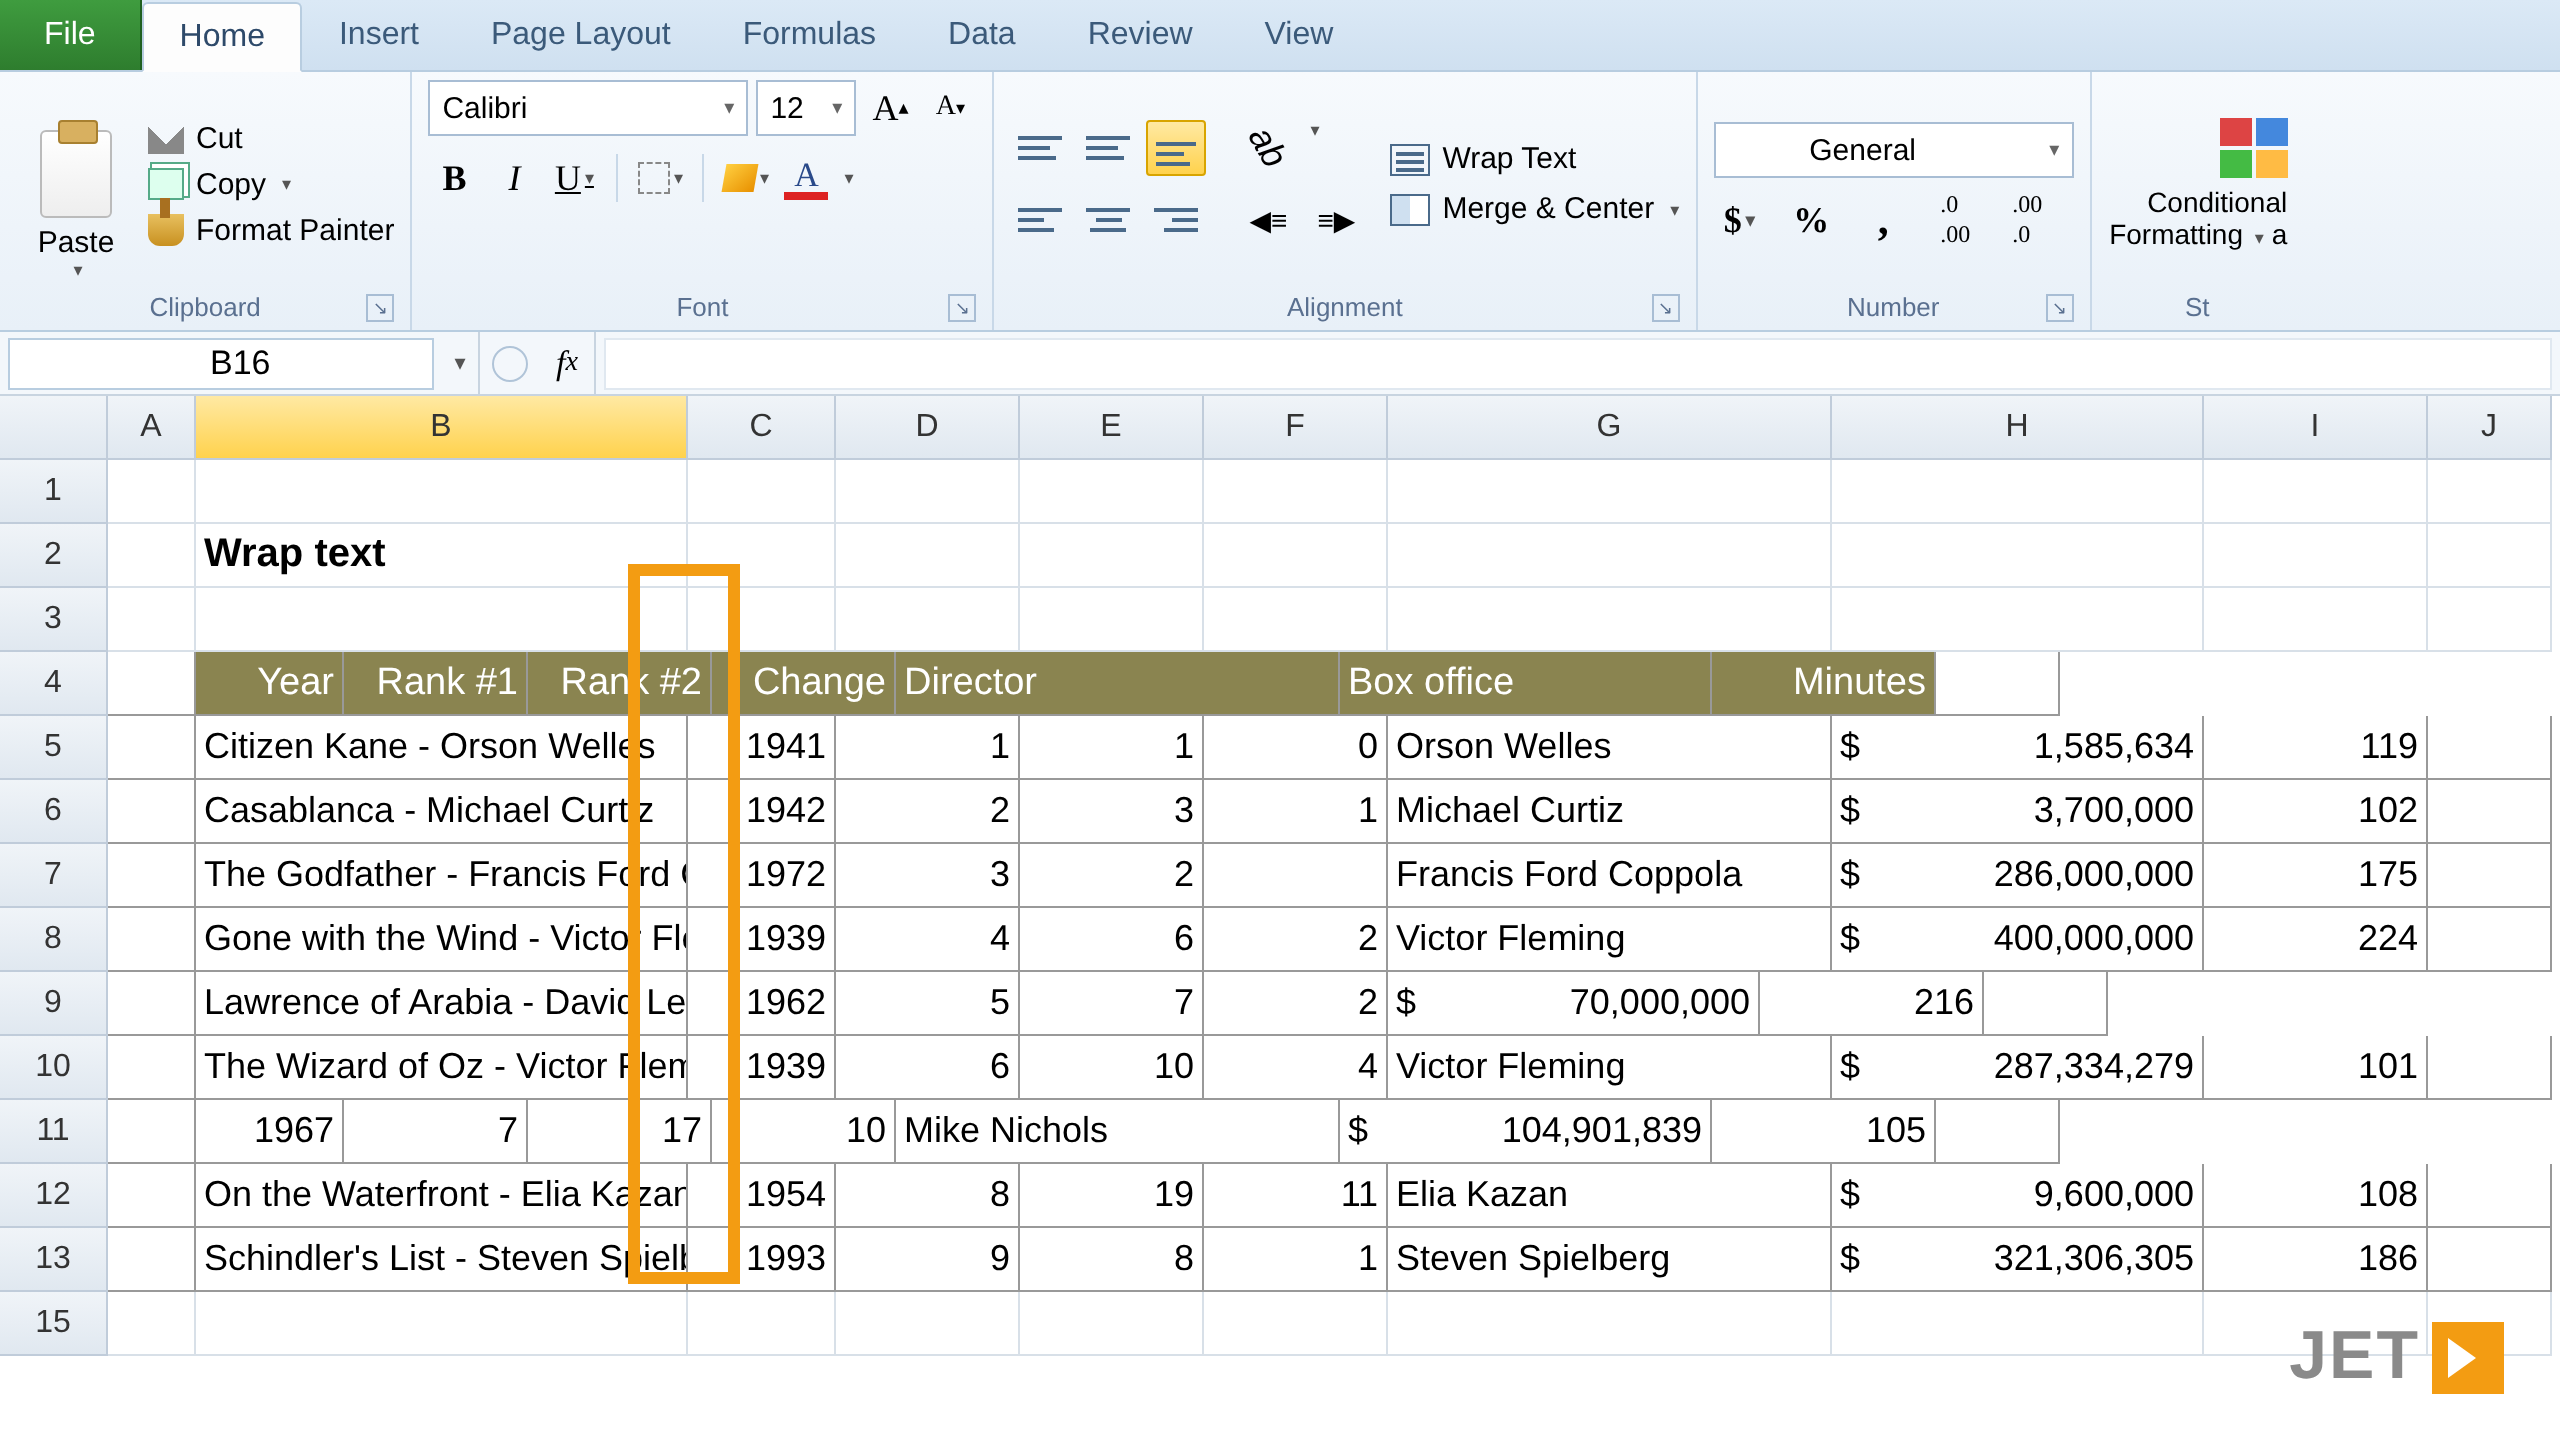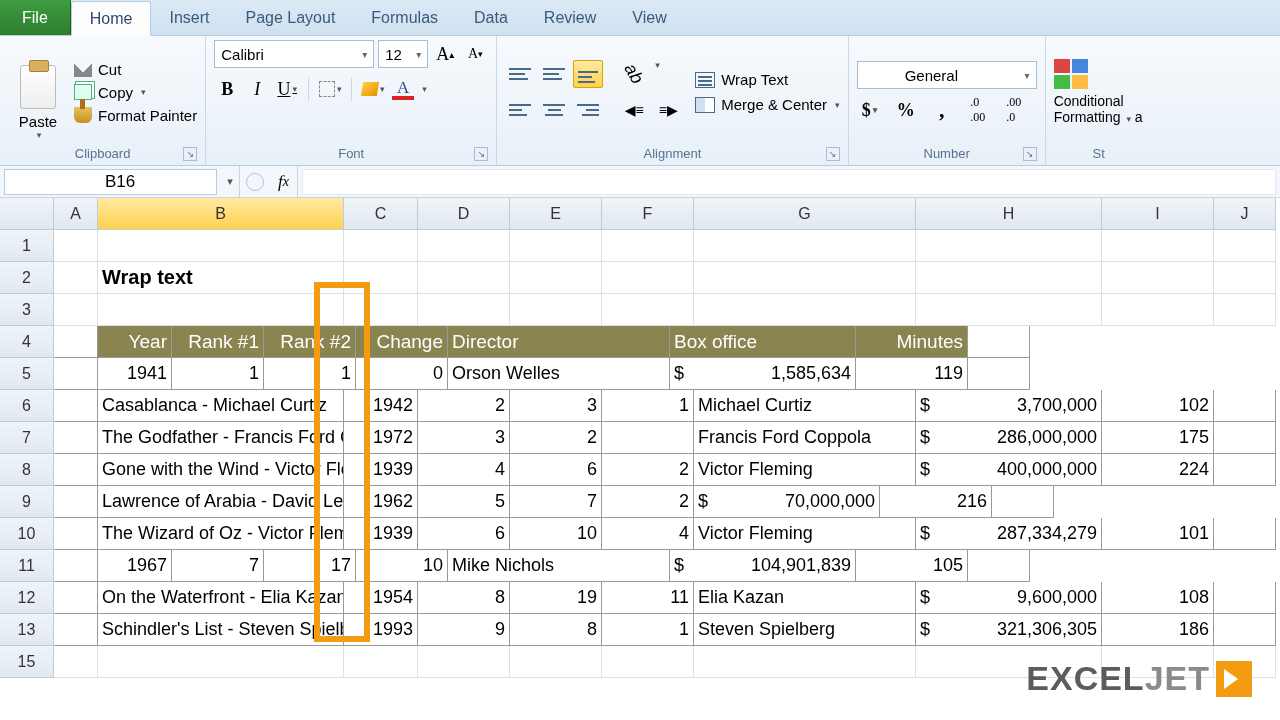--- a/index.html
+++ b/index.html
@@ -57,21 +57,21 @@
 .wrap-icon{ width:20px; height:16px; border:1px solid #4a6a8a; position:relative;}
 .wrap-icon::after{ content:""; position:absolute; left:2px; top:3px; right:2px; height:2px; background:#4a6a8a; box-shadow:0 4px 0 #4a6a8a, 0 8px 0 #4a6a8a;}
 .merge-icon{ width:20px; height:16px; border:1px solid #4a6a8a; background:linear-gradient(90deg,#cfe0f0 50%, #fff 50%);}
 
 
 .num-col{ display:flex; flex-direction:column; gap:8px;}
 .combo.numfmt{ width:180px; justify-content:space-between;padding-left:47px;}
 .num-row{ display:flex; gap:10px; align-items:center;}
 
 
-.cond-fmt{ display:flex; flex-direction:column; align-items:flex-start; cursor:pointer; width:90px;}
+.cond-fmt{ display:flex; flex-direction:column; align-items:flex-end; cursor:pointer; width:90px;}
 .cond-icon{ width:34px; height:30px; display:grid; grid-template-columns:1fr 1fr; grid-template-rows:1fr 1fr; gap:2px;}
 .cond-icon span:nth-child(1){background:#d44;}
 .cond-icon span:nth-child(2){background:#48d;}
 .cond-icon span:nth-child(3){background:#4b4;}
 .cond-icon span:nth-child(4){background:#fb4;}
 
 
 .fnbar{ display:flex; align-items:center; height:32px; border-bottom:1px solid #c8d4e0; background:#f3f7fb;}
 .namebox{ width:240px; display:flex; align-items:center; border-right:1px solid #c8d4e0; height:100%; }
 .namebox-input{ flex:1; padding-left:100px; font-size:17px; background:#fff; height:26px; border:1px solid #b8cde0; margin:0 4px; display:flex; align-items:center;}
@@ -362,20 +362,21 @@
         <div class="cell cE hdr num">Rank #2</div>
         <div class="cell cF hdr num">Change</div>
         <div class="cell cG hdr">Director</div>
         <div class="cell cH hdr">Box office</div>
         <div class="cell cI hdr num">Minutes</div>
         <div class="cell cJ"></div>
       </div>
       <div class="row databorder">
         <div class="rowh">5</div>
         <div class="cell cA"></div>
+        <div class="cell cB">Citizen Kane - Orson Welles</div>
         <div class="cell cC num">1941</div>
         <div class="cell cD num">1</div>
         <div class="cell cE num">1</div>
         <div class="cell cF num">0</div>
         <div class="cell cG">Orson Welles</div>
         <div class="cell cH money">
           <span>$</span>
           <span>1,585,634</span>
         </div>
         <div class="cell cI num">119</div>
@@ -519,16 +520,15 @@
         <div class="cell cH"></div>
         <div class="cell cI"></div>
         <div class="cell cJ"></div>
       </div>
     </div>
 
   <div class="orange-box" style="left:314px; top:84px; width:56px; height:360px;"></div>
 </div>
 
 <div class="logo">
-  <span>EXCEL</span>
     <span class="jet">JET</span>
   <span class="sq"></span>
 </div>
 
 </body></html>

